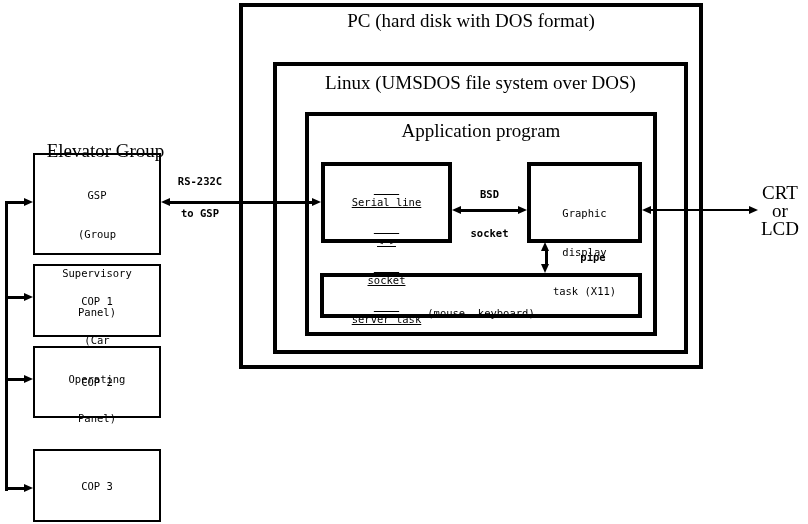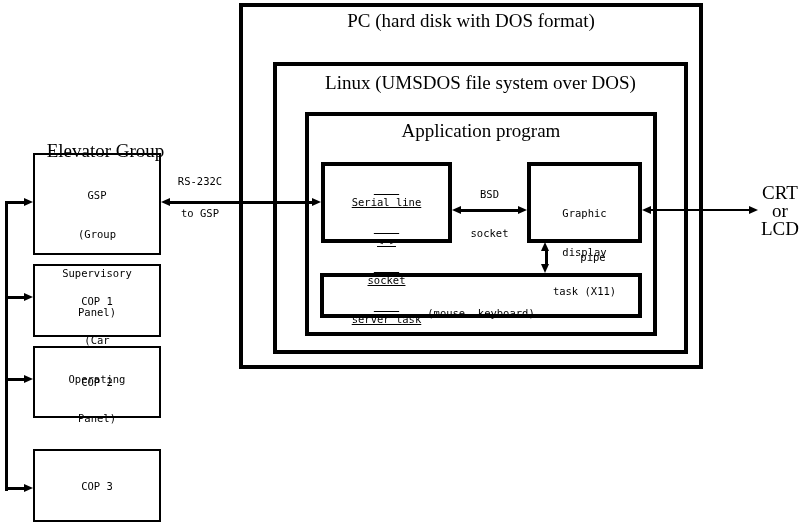--- a/index.html
+++ b/index.html
@@ -35,21 +35,21 @@
     white-space:pre;
   }
   .hline { position:absolute; height:3px; background:#000; z-index:5; }
   .vline { position:absolute; width:3px;  background:#000; z-index:5; }
   .thin  { height:2px; }
   .ah { position:absolute; width:0; height:0; z-index:6; }
   .ah-r { border-top:4px solid transparent; border-bottom:4px solid transparent; border-left:9px solid #000; }
   .ah-l { border-top:4px solid transparent; border-bottom:4px solid transparent; border-right:9px solid #000; }
   .ah-u { border-left:4px solid transparent; border-right:4px solid transparent; border-bottom:9px solid #000; }
   .ah-d { border-left:4px solid transparent; border-right:4px solid transparent; border-top:9px solid #000; }
-  .lbl { z-index:7; }
+  .lbl { z-index:7;font-weight:bold; }
 </style>
 </head>
 <body>
 
 <div class="canvas">
 
   <div class="serif" style="left:38px; top:113px; width:135px;margin-top:28px;">Elevator Group</div>
 
   <div class="box" style="left:33px; top:153px; width:128px; height:102px;"></div>
   <div class="mono" style="left:33px; top:163px; width:128px;">

